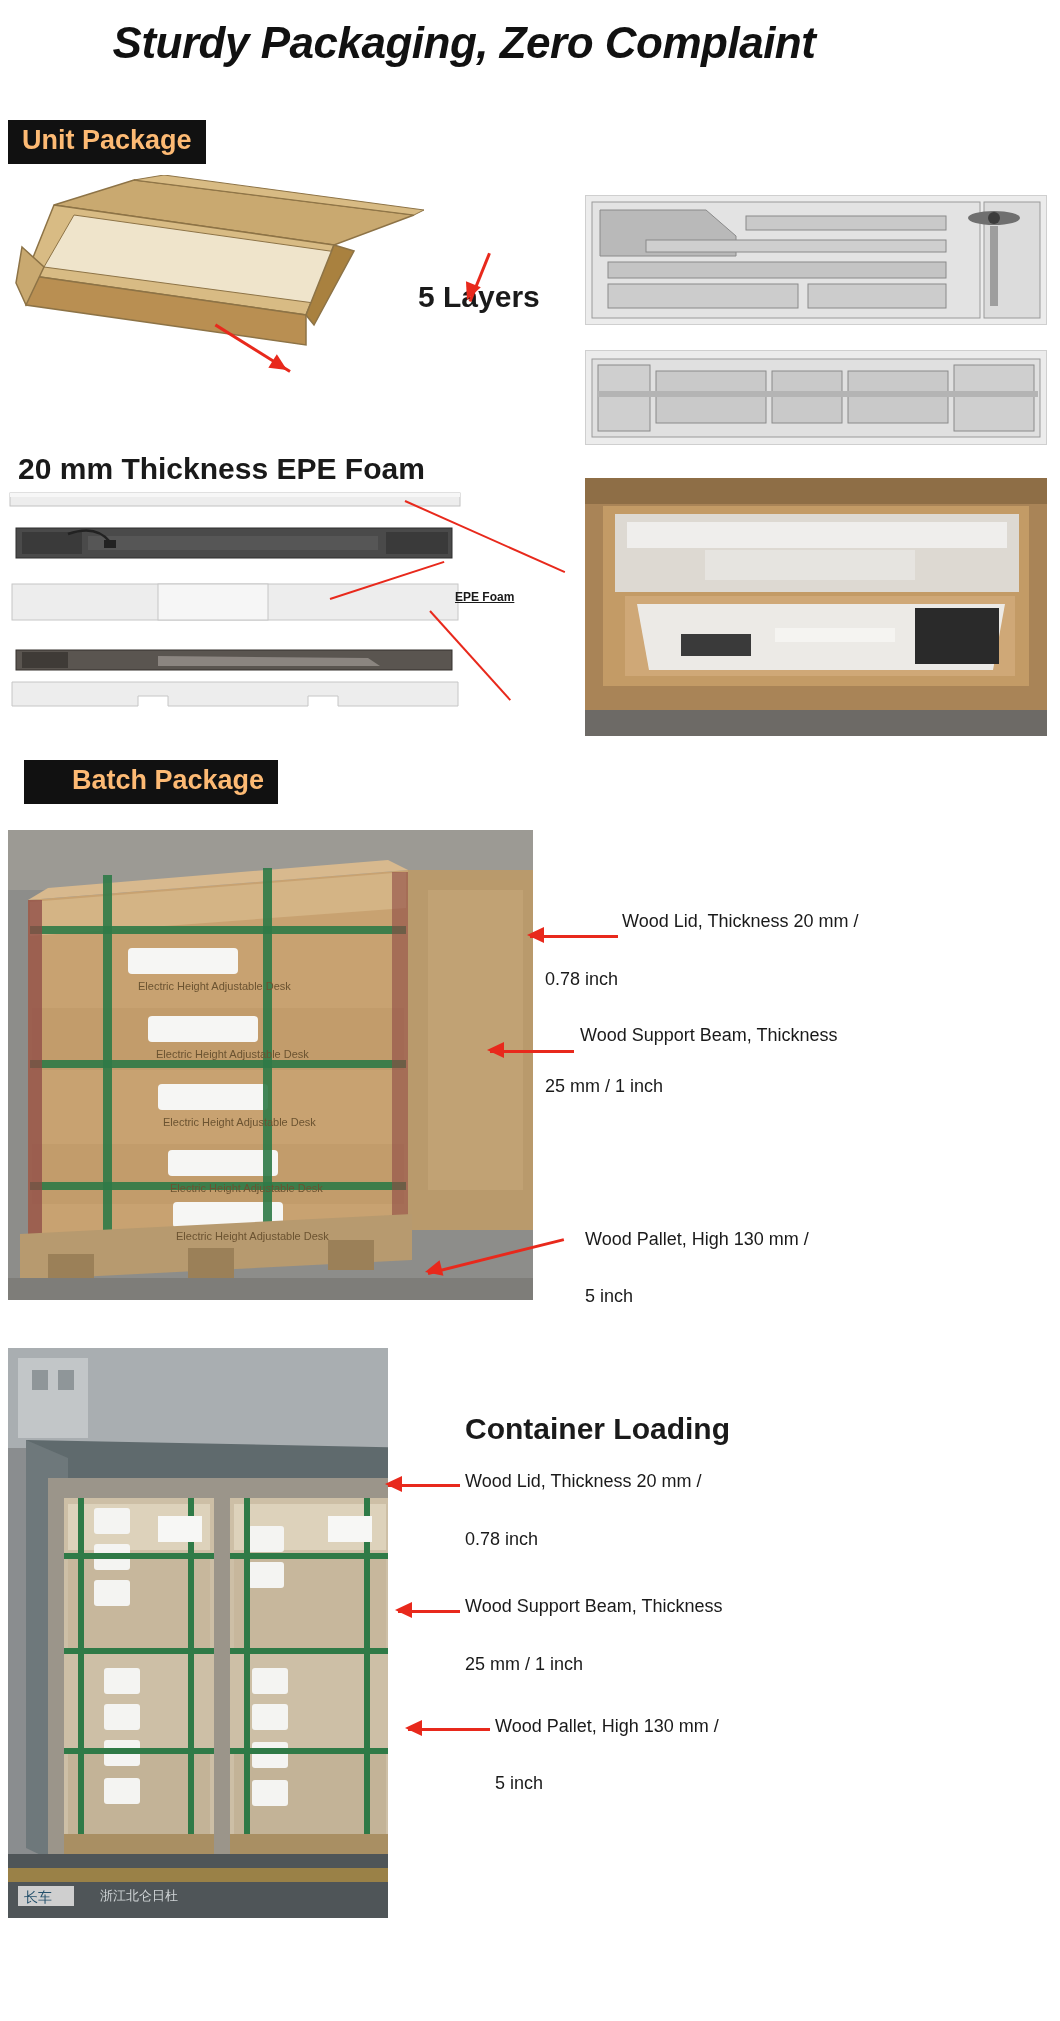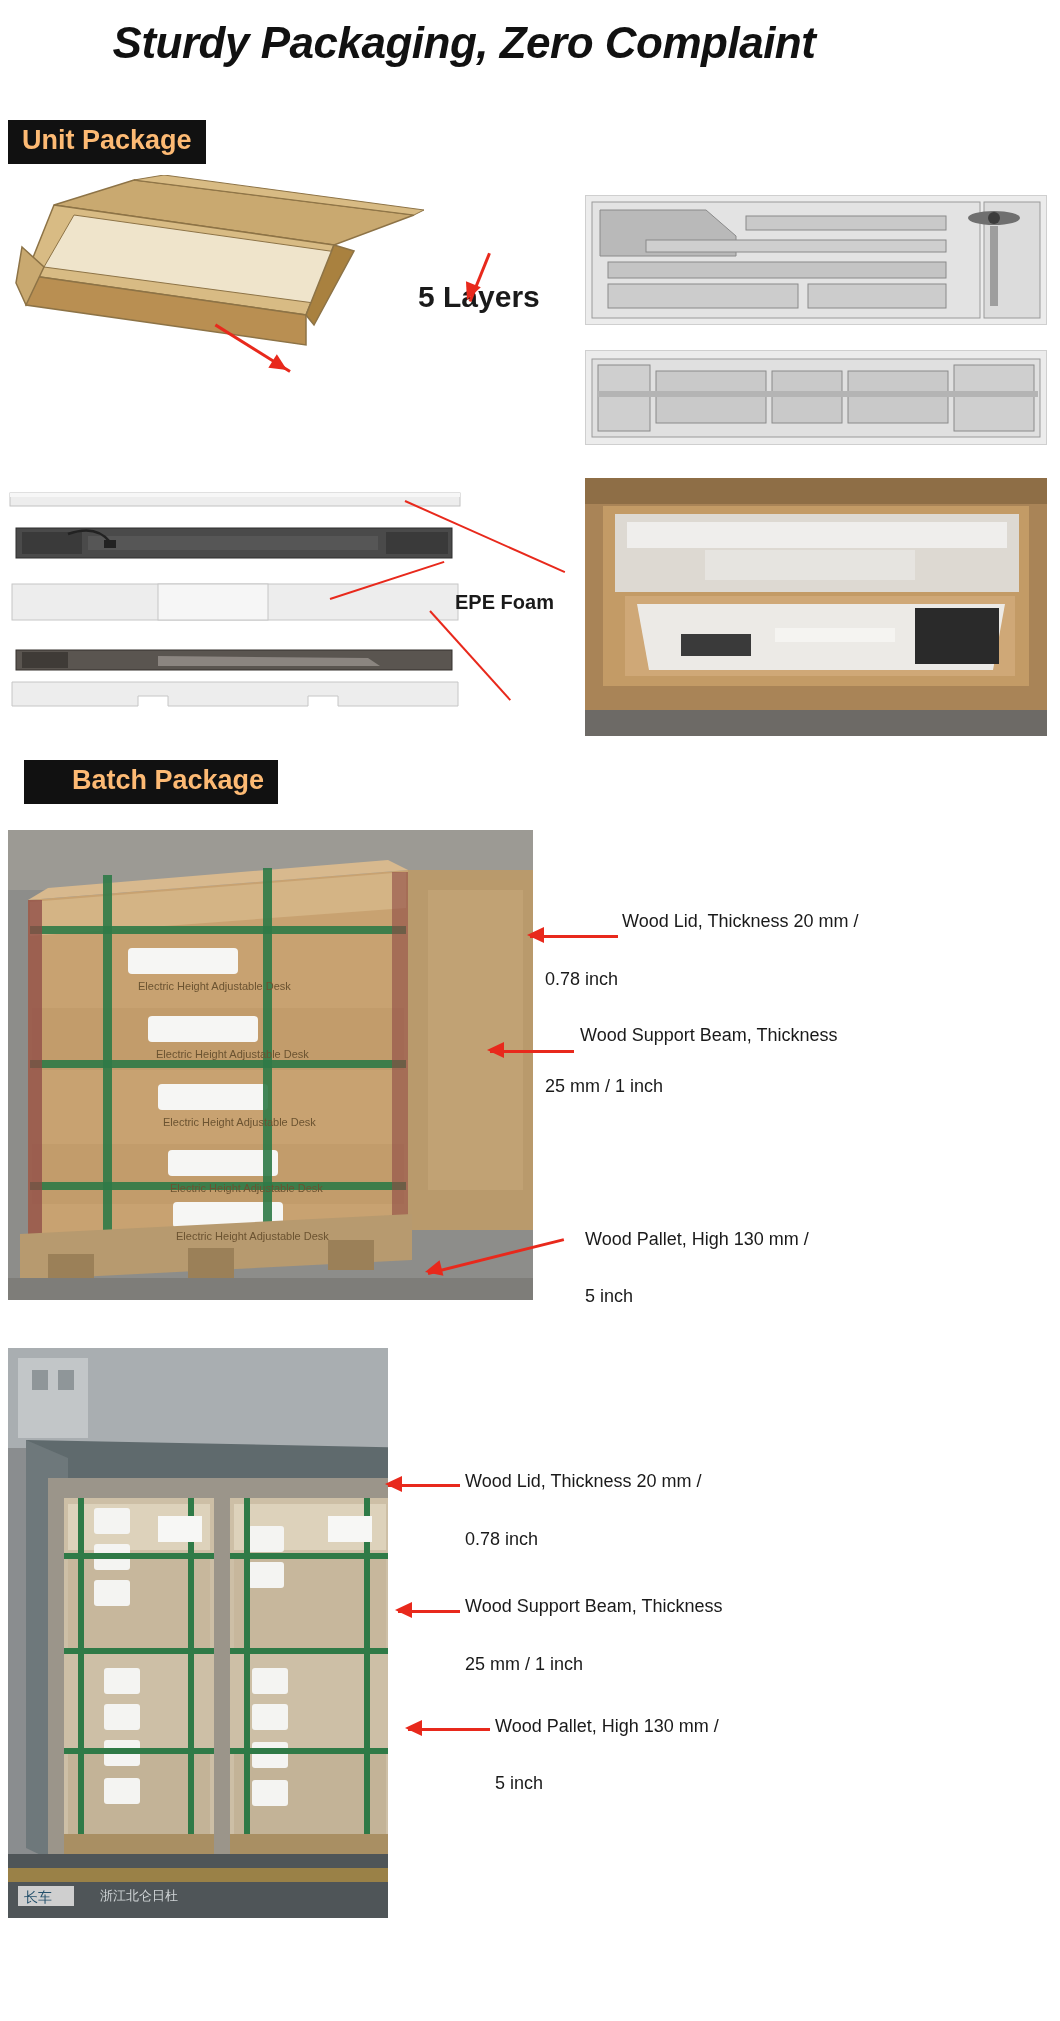--- a/index.html
+++ b/index.html
@@ -45,21 +45,21 @@
 
   
   .lbl {
     position: absolute;
     color: #1a1a1a;
     font-size: 18px;
     line-height: 1.25;
     white-space: nowrap;
   }
   .lbl.bold { font-weight: bold; }
-  .lbl.small { font-size: 20px; font-weight: bold; }
+  .lbl.small { font-size: 12px; font-weight: bold; text-decoration: underline; }
 
   
   .arrow { position: absolute; }
   .arrow .shaft {
     position: absolute;
     background: #e8291c;
     height: 3px;
     transform-origin: left center;
     left: 0; top: 0;
   }
@@ -136,20 +136,21 @@
   <div class="arrow" style="left:470px; top:300px;">
     <div class="shaft" style="width:52px; transform: rotate(-68deg);"></div>
     <div class="head" style="transform: rotate(-68deg); transform-origin: left center;"></div>
   </div>
 
   <div class="arrow" style="left:290px; top:370px;">
     <div class="shaft" style="width:88px; transform: rotate(-148deg);"></div>
     <div class="head" style="transform: rotate(-148deg); transform-origin: left center;"></div>
   </div>
 
+  <div class="lbl bold" style="left:18px; top:450px; font-size:30px;">20 mm Thickness EPE Foam</div>
 
   <div class="img" id="foam1">
     <svg width="455" height="24" viewBox="0 0 455 24">
       <rect x="2" y="5" width="450" height="13" fill="#ededed" stroke="#c2c2c2"></rect>
       <rect x="2" y="5" width="450" height="4" fill="#f7f7f7"></rect>
     </svg>
   </div>
 
   <div class="img" id="foam2">
     <svg width="455" height="50" viewBox="0 0 455 50">
@@ -364,20 +365,21 @@
       <rect x="222" y="486" width="160" height="20" fill="#a98f63"></rect>
 
       <rect x="0" y="506" width="440" height="64" fill="#4f5558"></rect>
       <rect x="0" y="520" width="440" height="14" fill="#d8a53a" opacity=".55"></rect>
       <rect x="10" y="538" width="56" height="20" fill="#cfcfcf"></rect>
       <text x="16" y="554" font-family="Liberation Sans, sans-serif" font-size="14" fill="#24506b">长车</text>
       <text x="92" y="552" font-family="Liberation Sans, sans-serif" font-size="13" fill="#cfd4d6">浙江北仑日杜</text>
     </svg>
   </div>
 
+  <div class="lbl bold" style="left:465px; top:1410px; font-size:30px;">Container Loading</div>
 
   <div class="lbl" style="left:465px; top:1470px;">Wood Lid, Thickness 20 mm /</div>
   <div class="lbl" style="left:465px; top:1528px;">0.78 inch</div>
   <div class="arrow" style="left:388px; top:1484px;">
     <div class="shaft" style="width:72px;"></div>
     <div class="head"></div>
   </div>
 
   <div class="lbl" style="left:465px; top:1595px;">Wood Support Beam, Thickness</div>
   <div class="lbl" style="left:465px; top:1653px;">25 mm / 1 inch</div>

